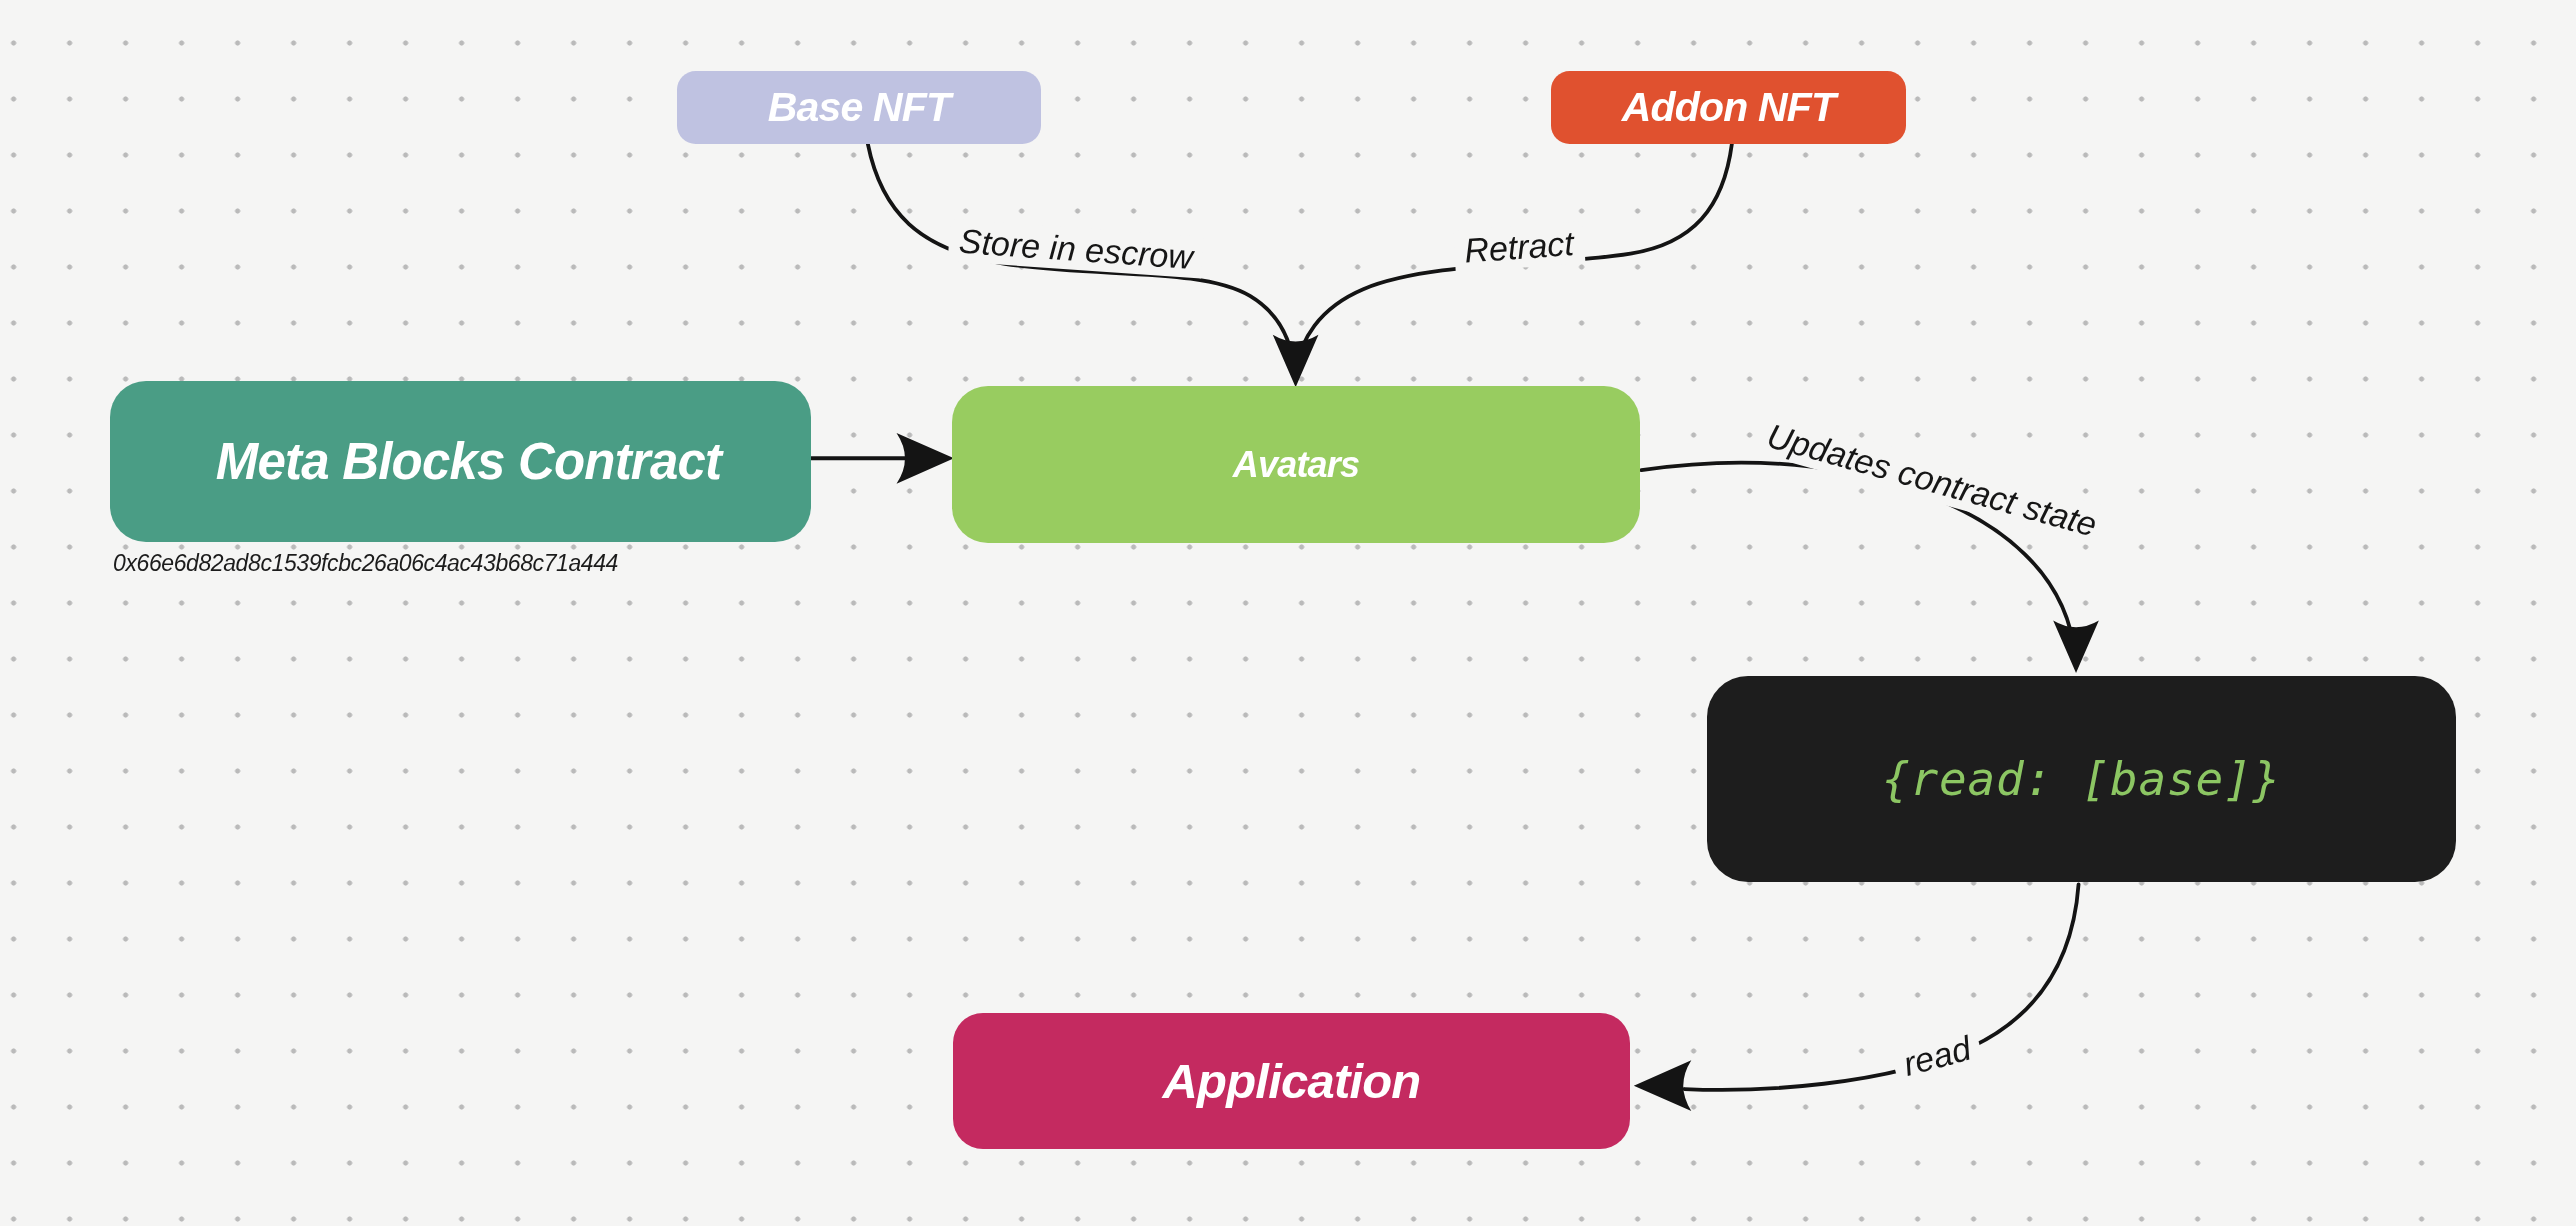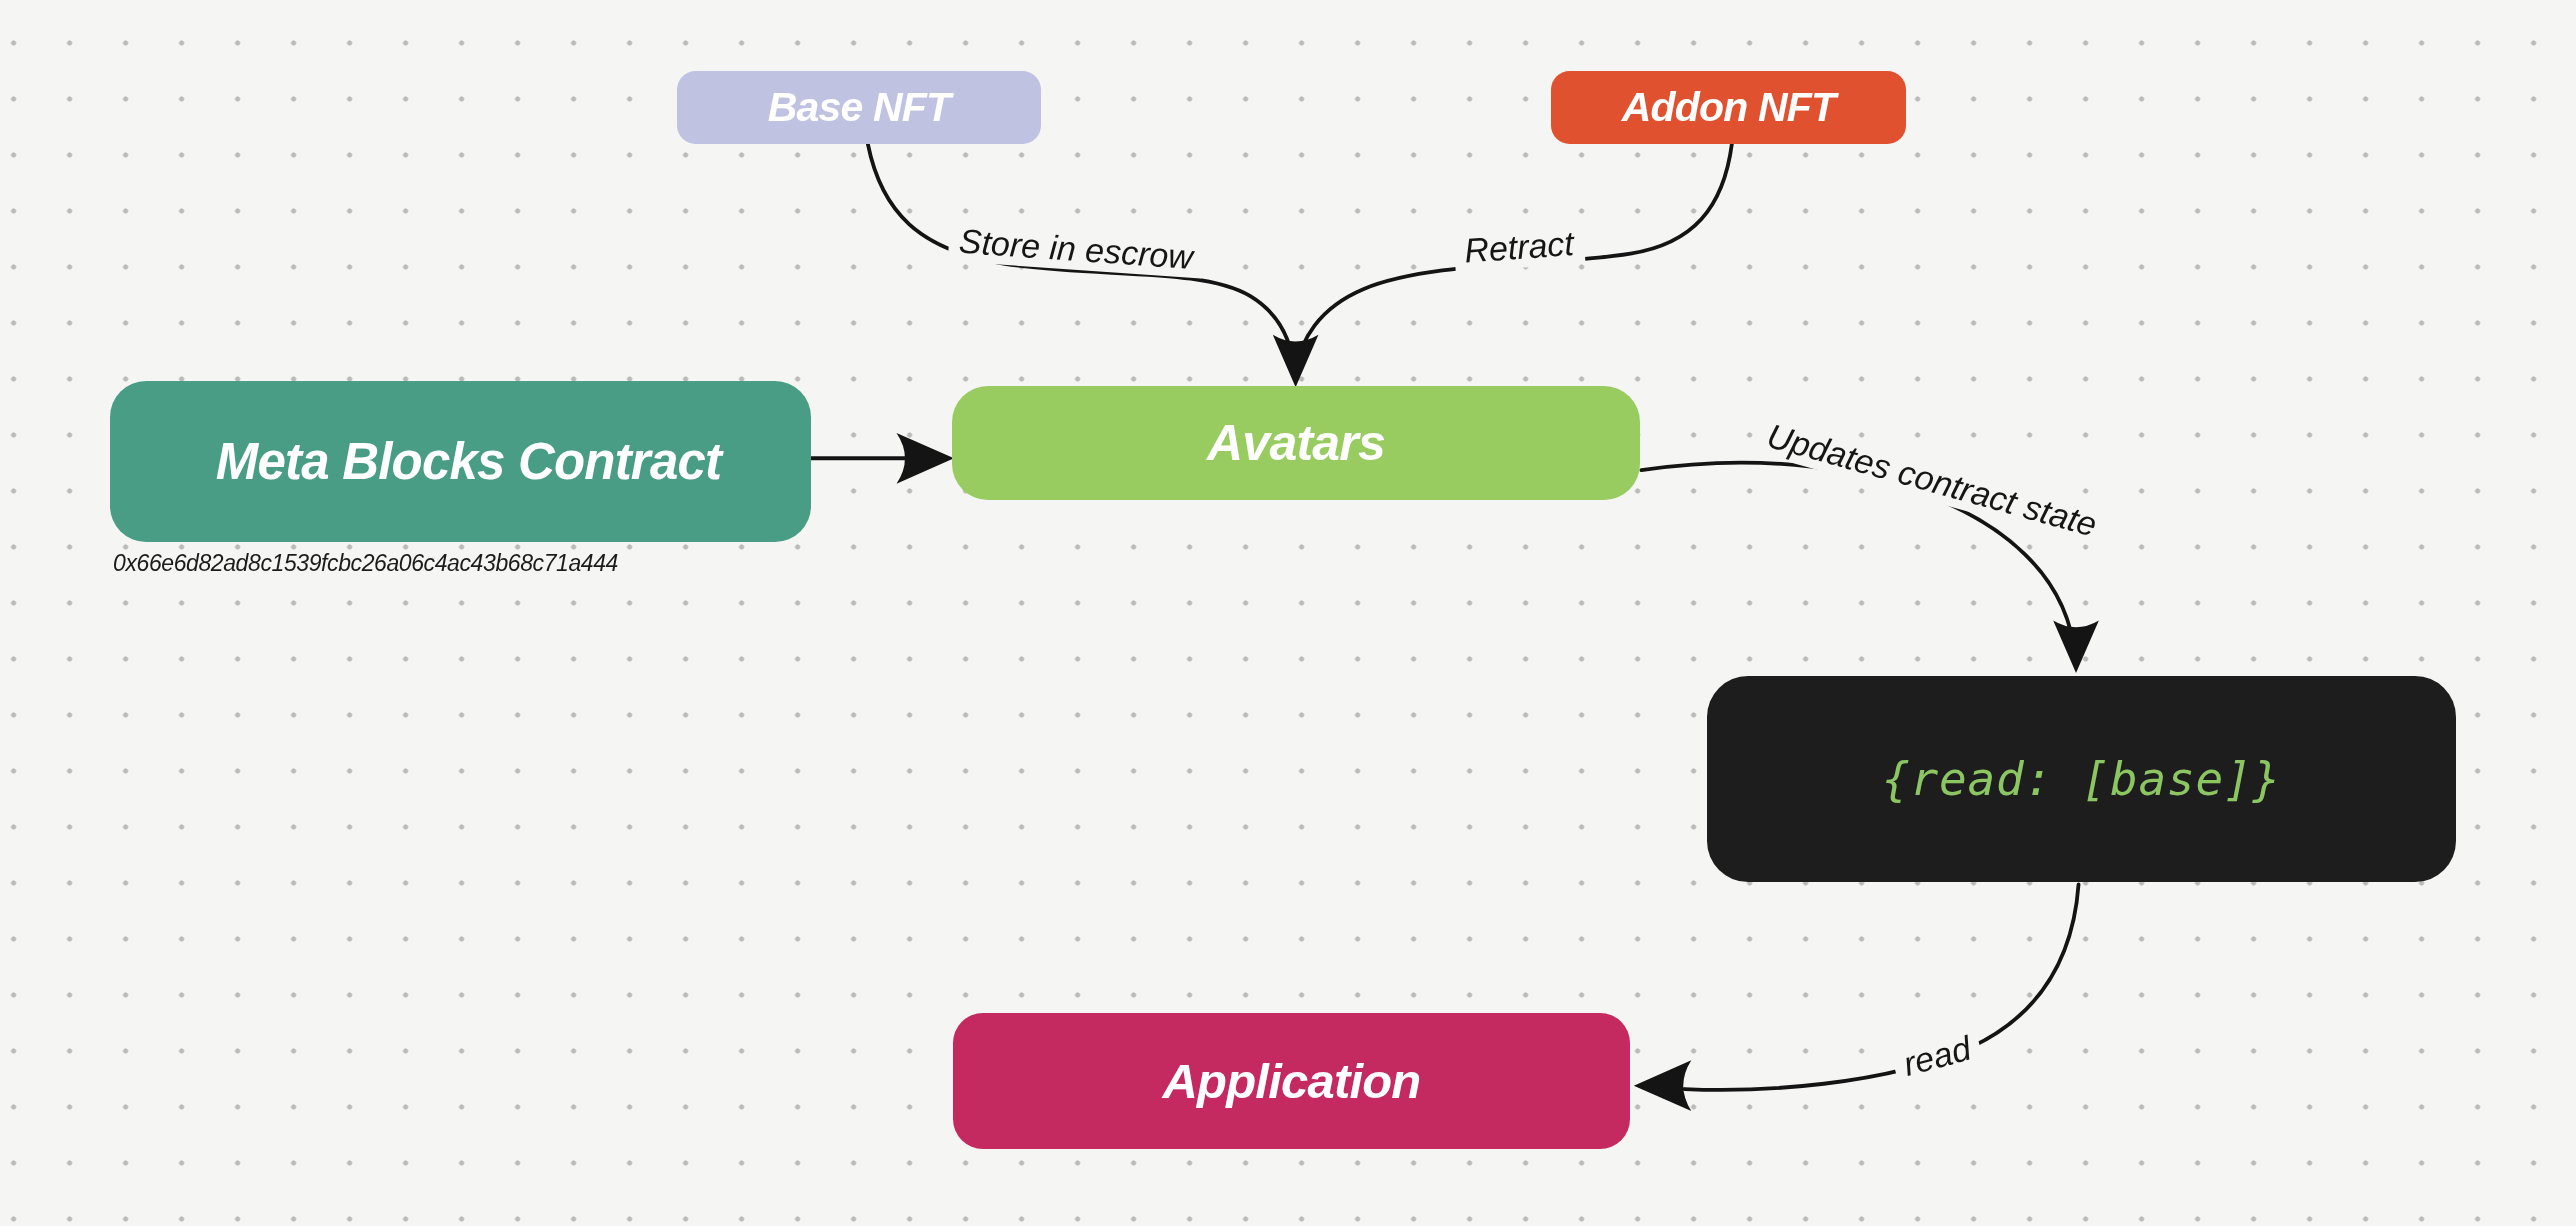--- a/index.html
+++ b/index.html
@@ -19,21 +19,21 @@
   svg.edges path.head{fill:var(--color-line,#141414);stroke:none;}
   .node{
     position:absolute;
     display:flex;align-items:center;justify-content:center;
     color:#ffffff;font-weight:bold;letter-spacing:-0.8px;
     text-align:center;
   }
   .node-base    {left:677px; top:71px;  width:364px;height:73px; border-radius:18.6px;font-size:41px;background:var(--color-base-nft,#bfc2e1);}
   .node-addon   {left:1551px;top:71px;  width:355px;height:73px; border-radius:18.6px;font-size:41px;background:var(--color-addon-nft,#e0512f);}
   .node-meta    {left:110px; top:381px; width:685px;height:161px;border-radius:36px;font-size:51px;background:var(--color-meta-blocks,#4a9d85);padding-left:16px;}
-  .node-avatars {left:952px;top:386px; width:688px;height:114px;border-radius:36px;font-size:50px;background:var(--color-avatars,#98cc60);}
+  .node-avatars {left:952px;top:386px; width:688px;height:157px;border-radius:36px;font-size:36px;background:var(--color-avatars,#98cc60);}
   .node-state   {left:1707px;top:676px; width:749px;height:206px;border-radius:41px;background:var(--color-contract-state-bg,#1d1d1d);}
   .node-state .code{
     font-family:"DejaVu Sans Mono",monospace;font-weight:normal;letter-spacing:0.8px;
     font-size:46px;color:var(--color-contract-state-text,#8cc663);
   }
   .node-app     {left:953px;top:1013px;width:677px;height:136px;border-radius:30px;font-size:49px;background:var(--color-application,#c42a60);}
   .address{
     position:absolute;
     font-size:23px;color:#1c1c1c;letter-spacing:-0.4px;
     white-space:nowrap;

